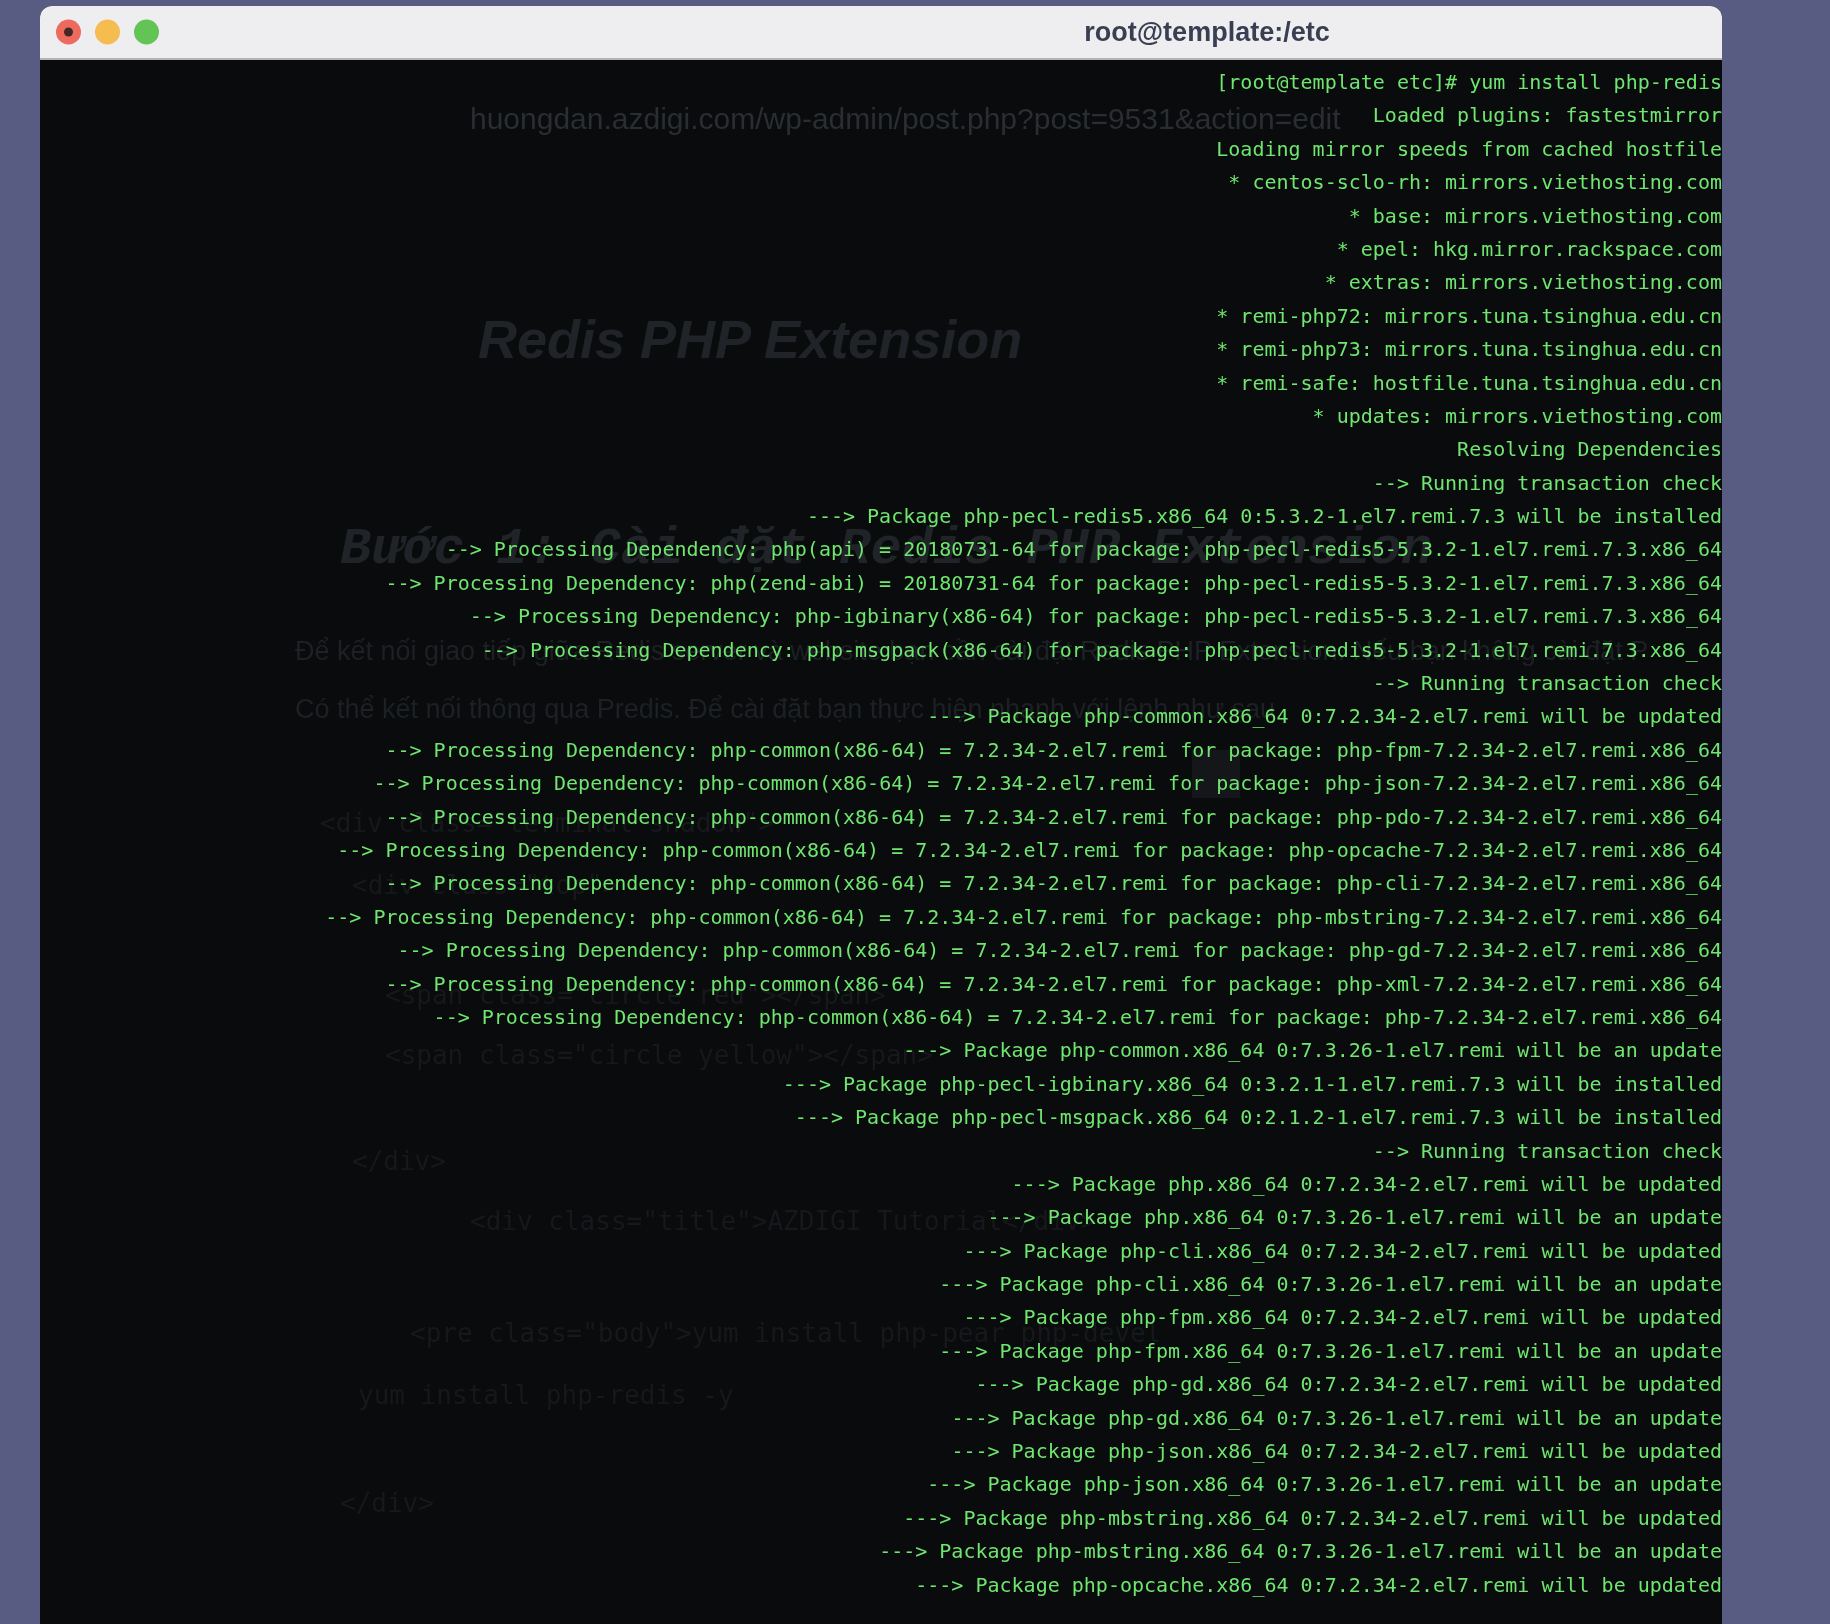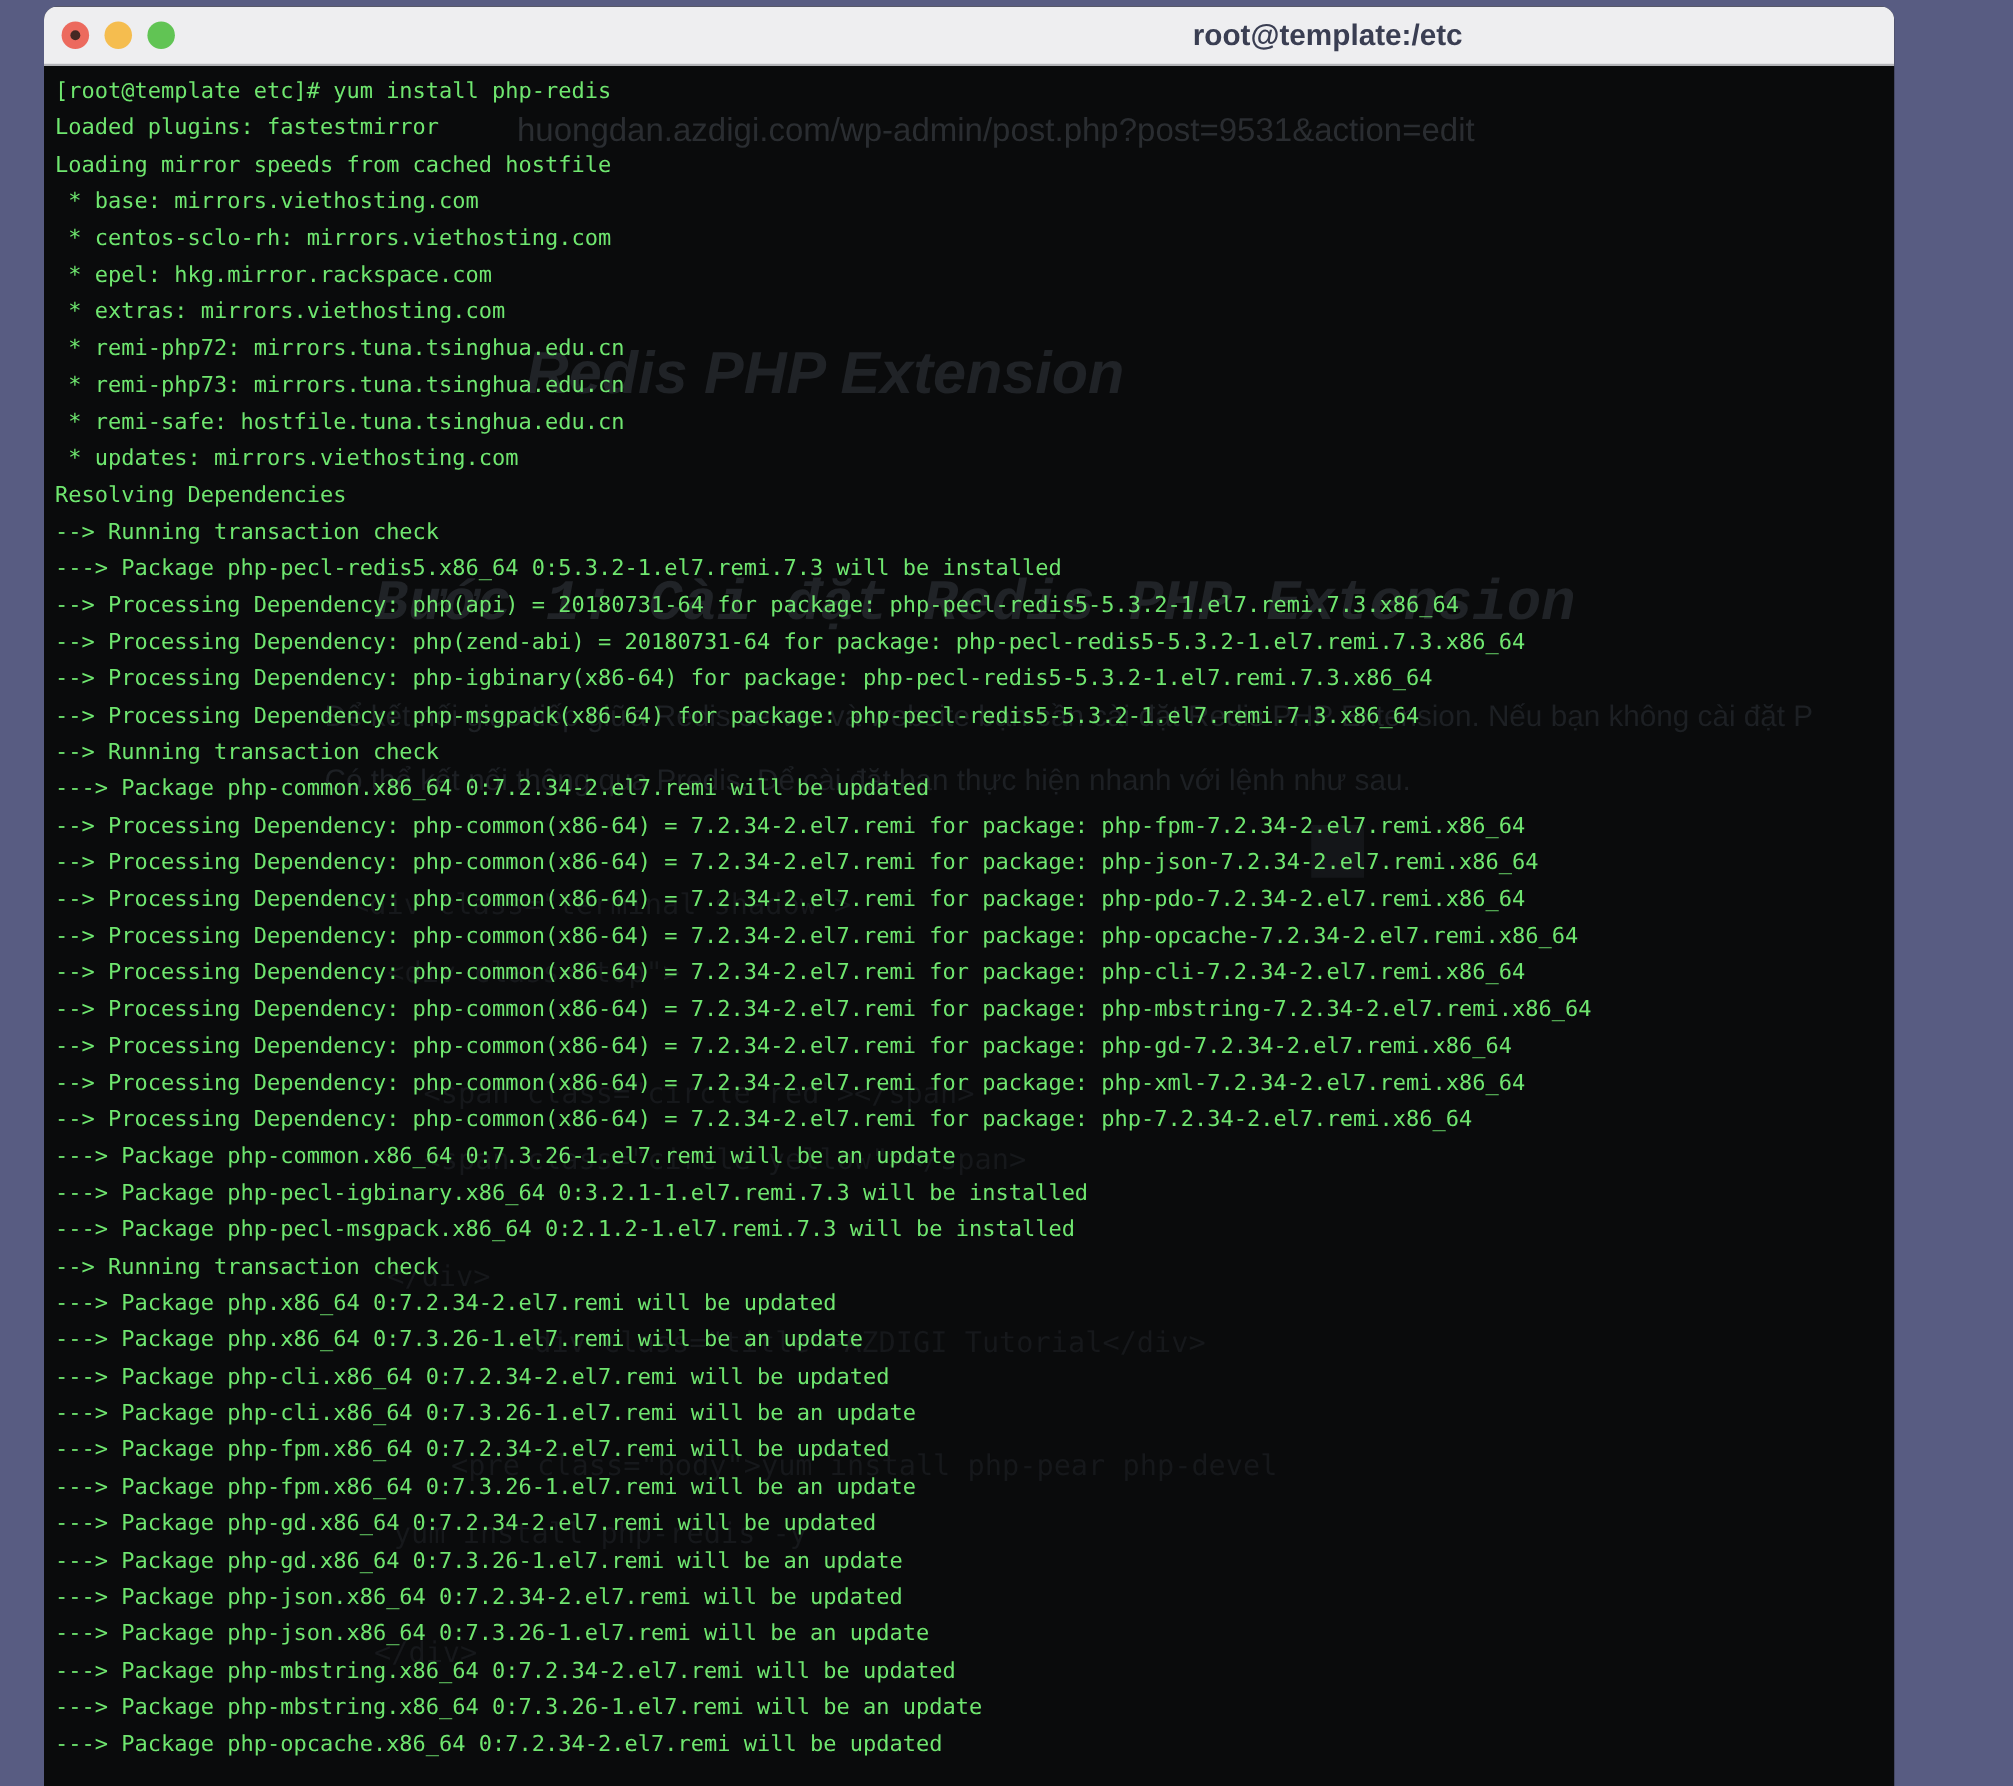--- a/index.html
+++ b/index.html
@@ -32,21 +32,21 @@
   .ghost{position:absolute;white-space:nowrap;}
   .ghost.url{font-family:"Liberation Sans",sans-serif;color:var(--ghost_url);}
   .ghost.heading{font-family:"Liberation Sans",sans-serif;font-weight:bold;font-style:italic;
                  color:var(--ghost_heading);}
   .ghost.para{font-family:"Liberation Sans",sans-serif;color:var(--ghost_para);}
   .ghost.code{font-family:"DejaVu Sans Mono",monospace;color:var(--ghost_code);}
   .ghost-block{position:absolute;left:1152px;top:690px;width:48px;height:48px;
                background:#141619;}
   .lines{position:relative;z-index:1;padding:6px 0 0 10px;
          font-family:"DejaVu Sans Mono",monospace;font-size:20px;line-height:33.4px;
-         color:var(--terminal_green);}
+         color:var(--terminal_green);text-align:right;}
   .tline{white-space:pre;height:33.4px;}
 </style>
 </head>
 <body>
 
 <div class="screen">
   <div class="window">
 
     <div class="titlebar">
       <div class="traffic">
@@ -74,22 +74,22 @@
           <span class="ghost code" style="left: 312px; top: 1086px; font-size: 26px;">&lt;/div&gt;</span>
           <span class="ghost code" style="left: 430px; top: 1146px; font-size: 26px;">&lt;div class="title"&gt;AZDIGI Tutorial&lt;/div&gt;</span>
           <span class="ghost code" style="left: 370px; top: 1258px; font-size: 26px;">&lt;pre class="body"&gt;yum install php-pear php-devel</span>
           <span class="ghost code" style="left: 318px; top: 1320px; font-size: 26px;">yum install php-redis -y</span>
           <span class="ghost code" style="left: 300px; top: 1428px; font-size: 26px;">&lt;/div&gt;</span>
         </div>
       <div class="lines">
           <div class="tline">[root@template etc]# yum install php-redis</div>
           <div class="tline">Loaded plugins: fastestmirror</div>
           <div class="tline">Loading mirror speeds from cached hostfile</div>
+          <div class="tline"> * centos-sclo-rh: mirrors.viethosting.com</div>
           <div class="tline"> * base: mirrors.viethosting.com</div>
-          <div class="tline"> * centos-sclo-rh: mirrors.viethosting.com</div>
           <div class="tline"> * epel: hkg.mirror.rackspace.com</div>
           <div class="tline"> * extras: mirrors.viethosting.com</div>
           <div class="tline"> * remi-php72: mirrors.tuna.tsinghua.edu.cn</div>
           <div class="tline"> * remi-php73: mirrors.tuna.tsinghua.edu.cn</div>
           <div class="tline"> * remi-safe: hostfile.tuna.tsinghua.edu.cn</div>
           <div class="tline"> * updates: mirrors.viethosting.com</div>
           <div class="tline">Resolving Dependencies</div>
           <div class="tline">--&gt; Running transaction check</div>
           <div class="tline">---&gt; Package php-pecl-redis5.x86_64 0:5.3.2-1.el7.remi.7.3 will be installed</div>
           <div class="tline">--&gt; Processing Dependency: php(api) = 20180731-64 for package: php-pecl-redis5-5.3.2-1.el7.remi.7.3.x86_64</div>

